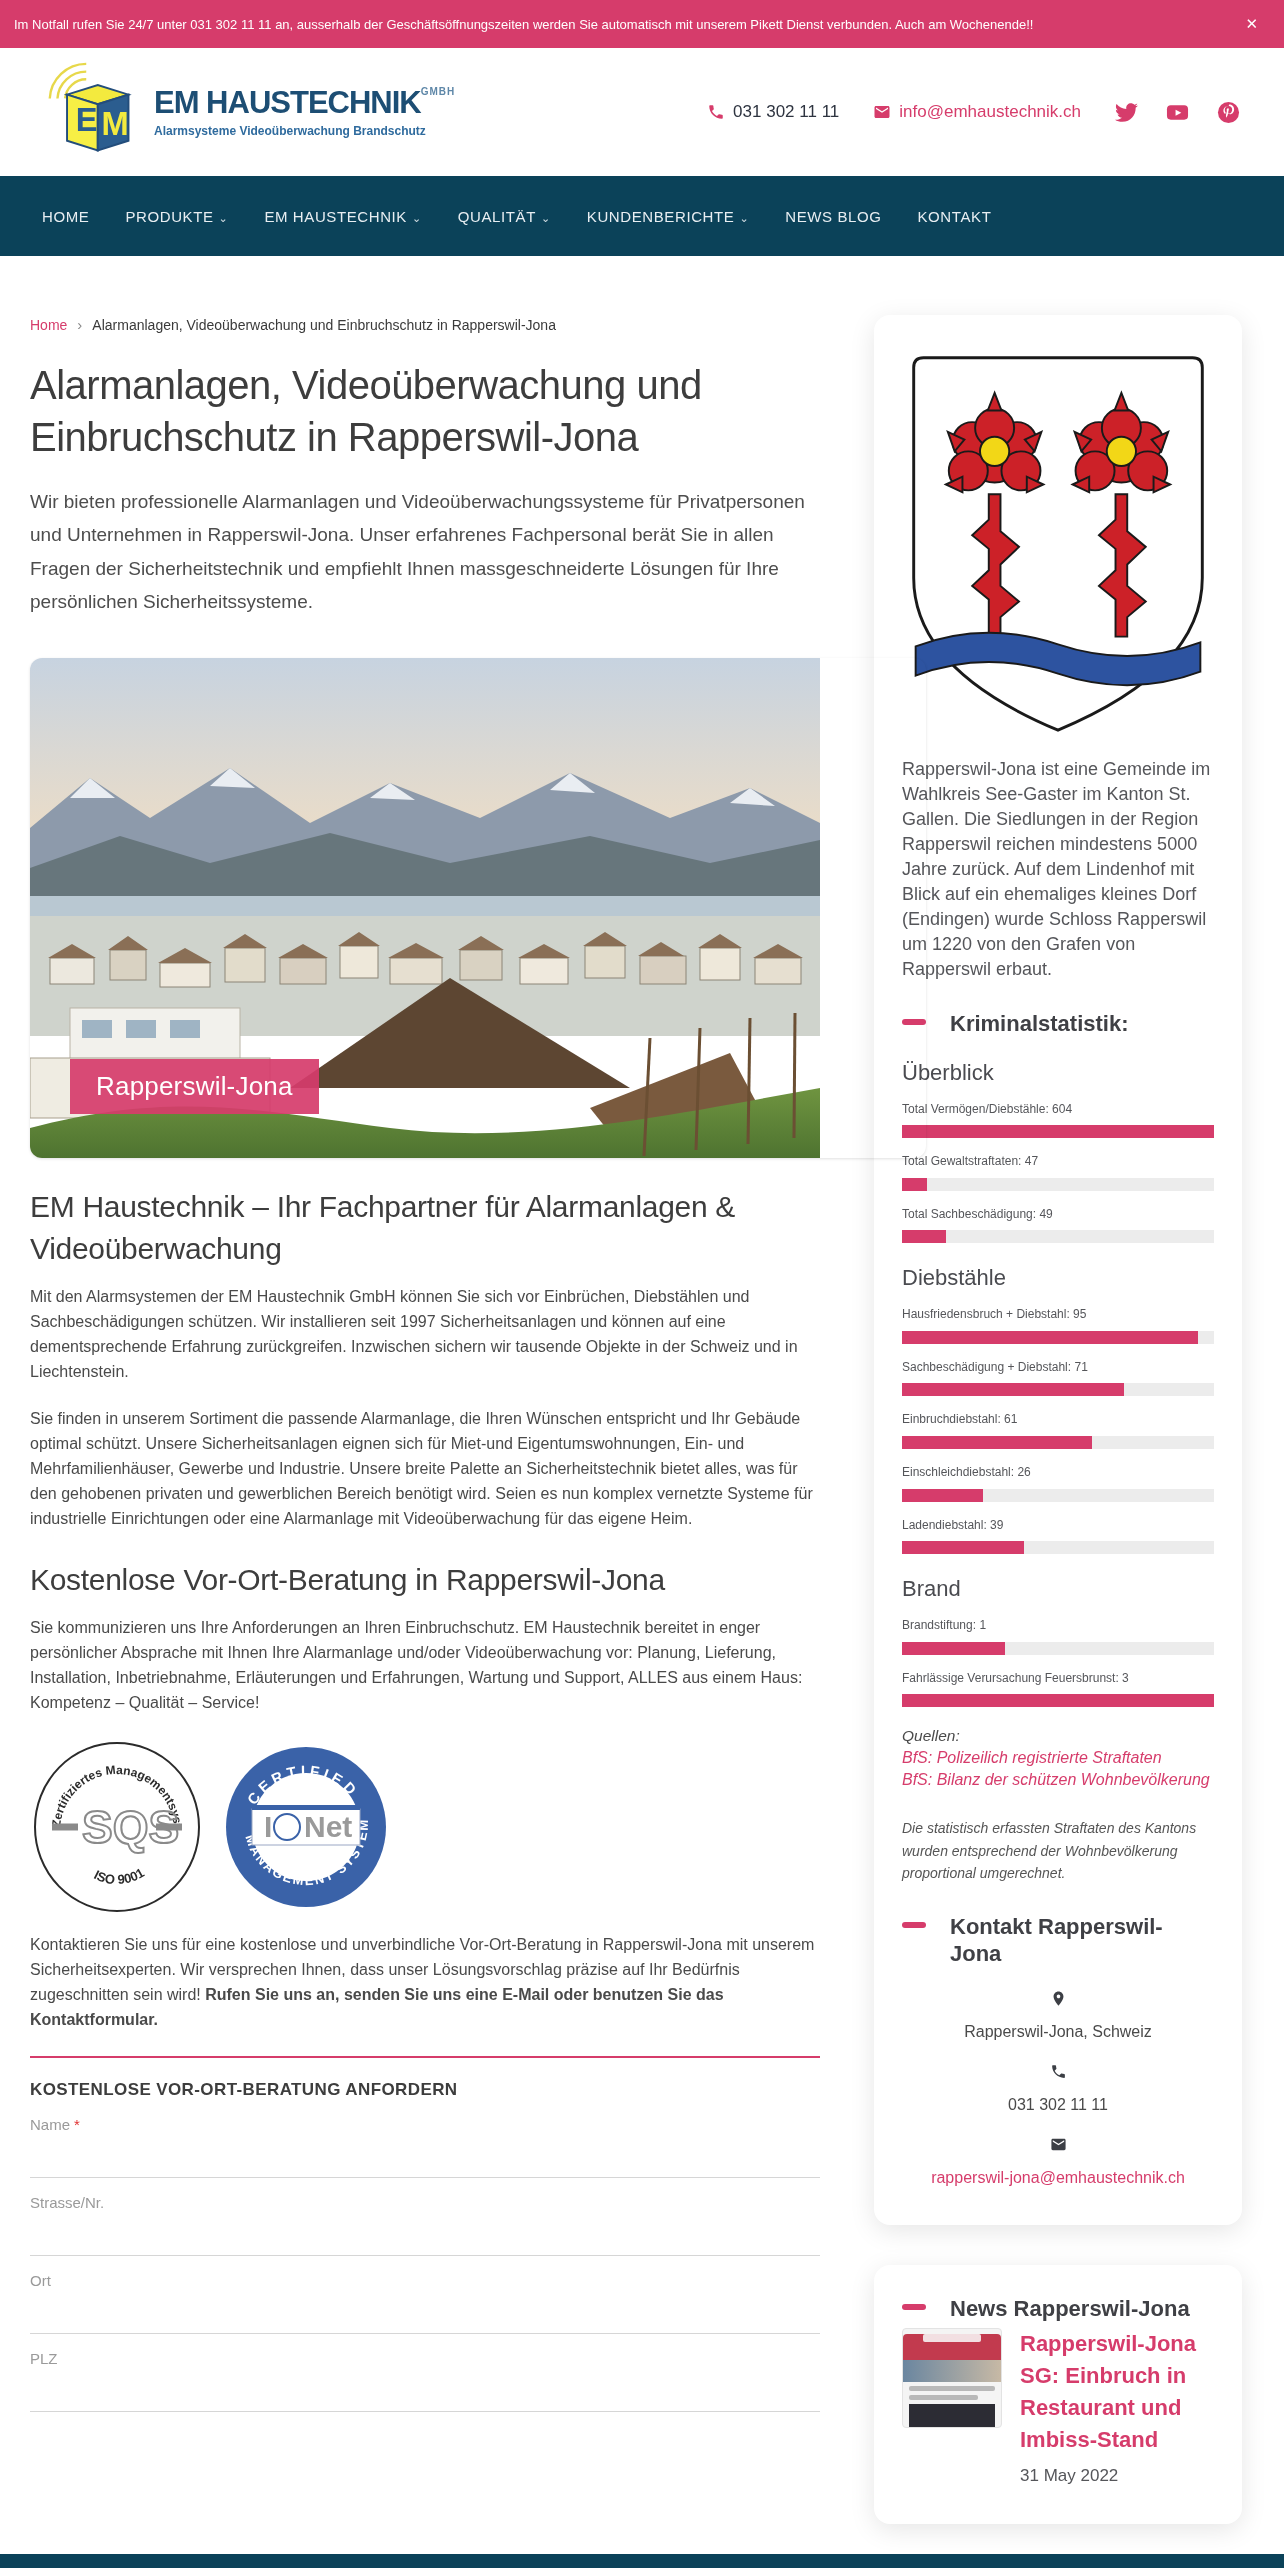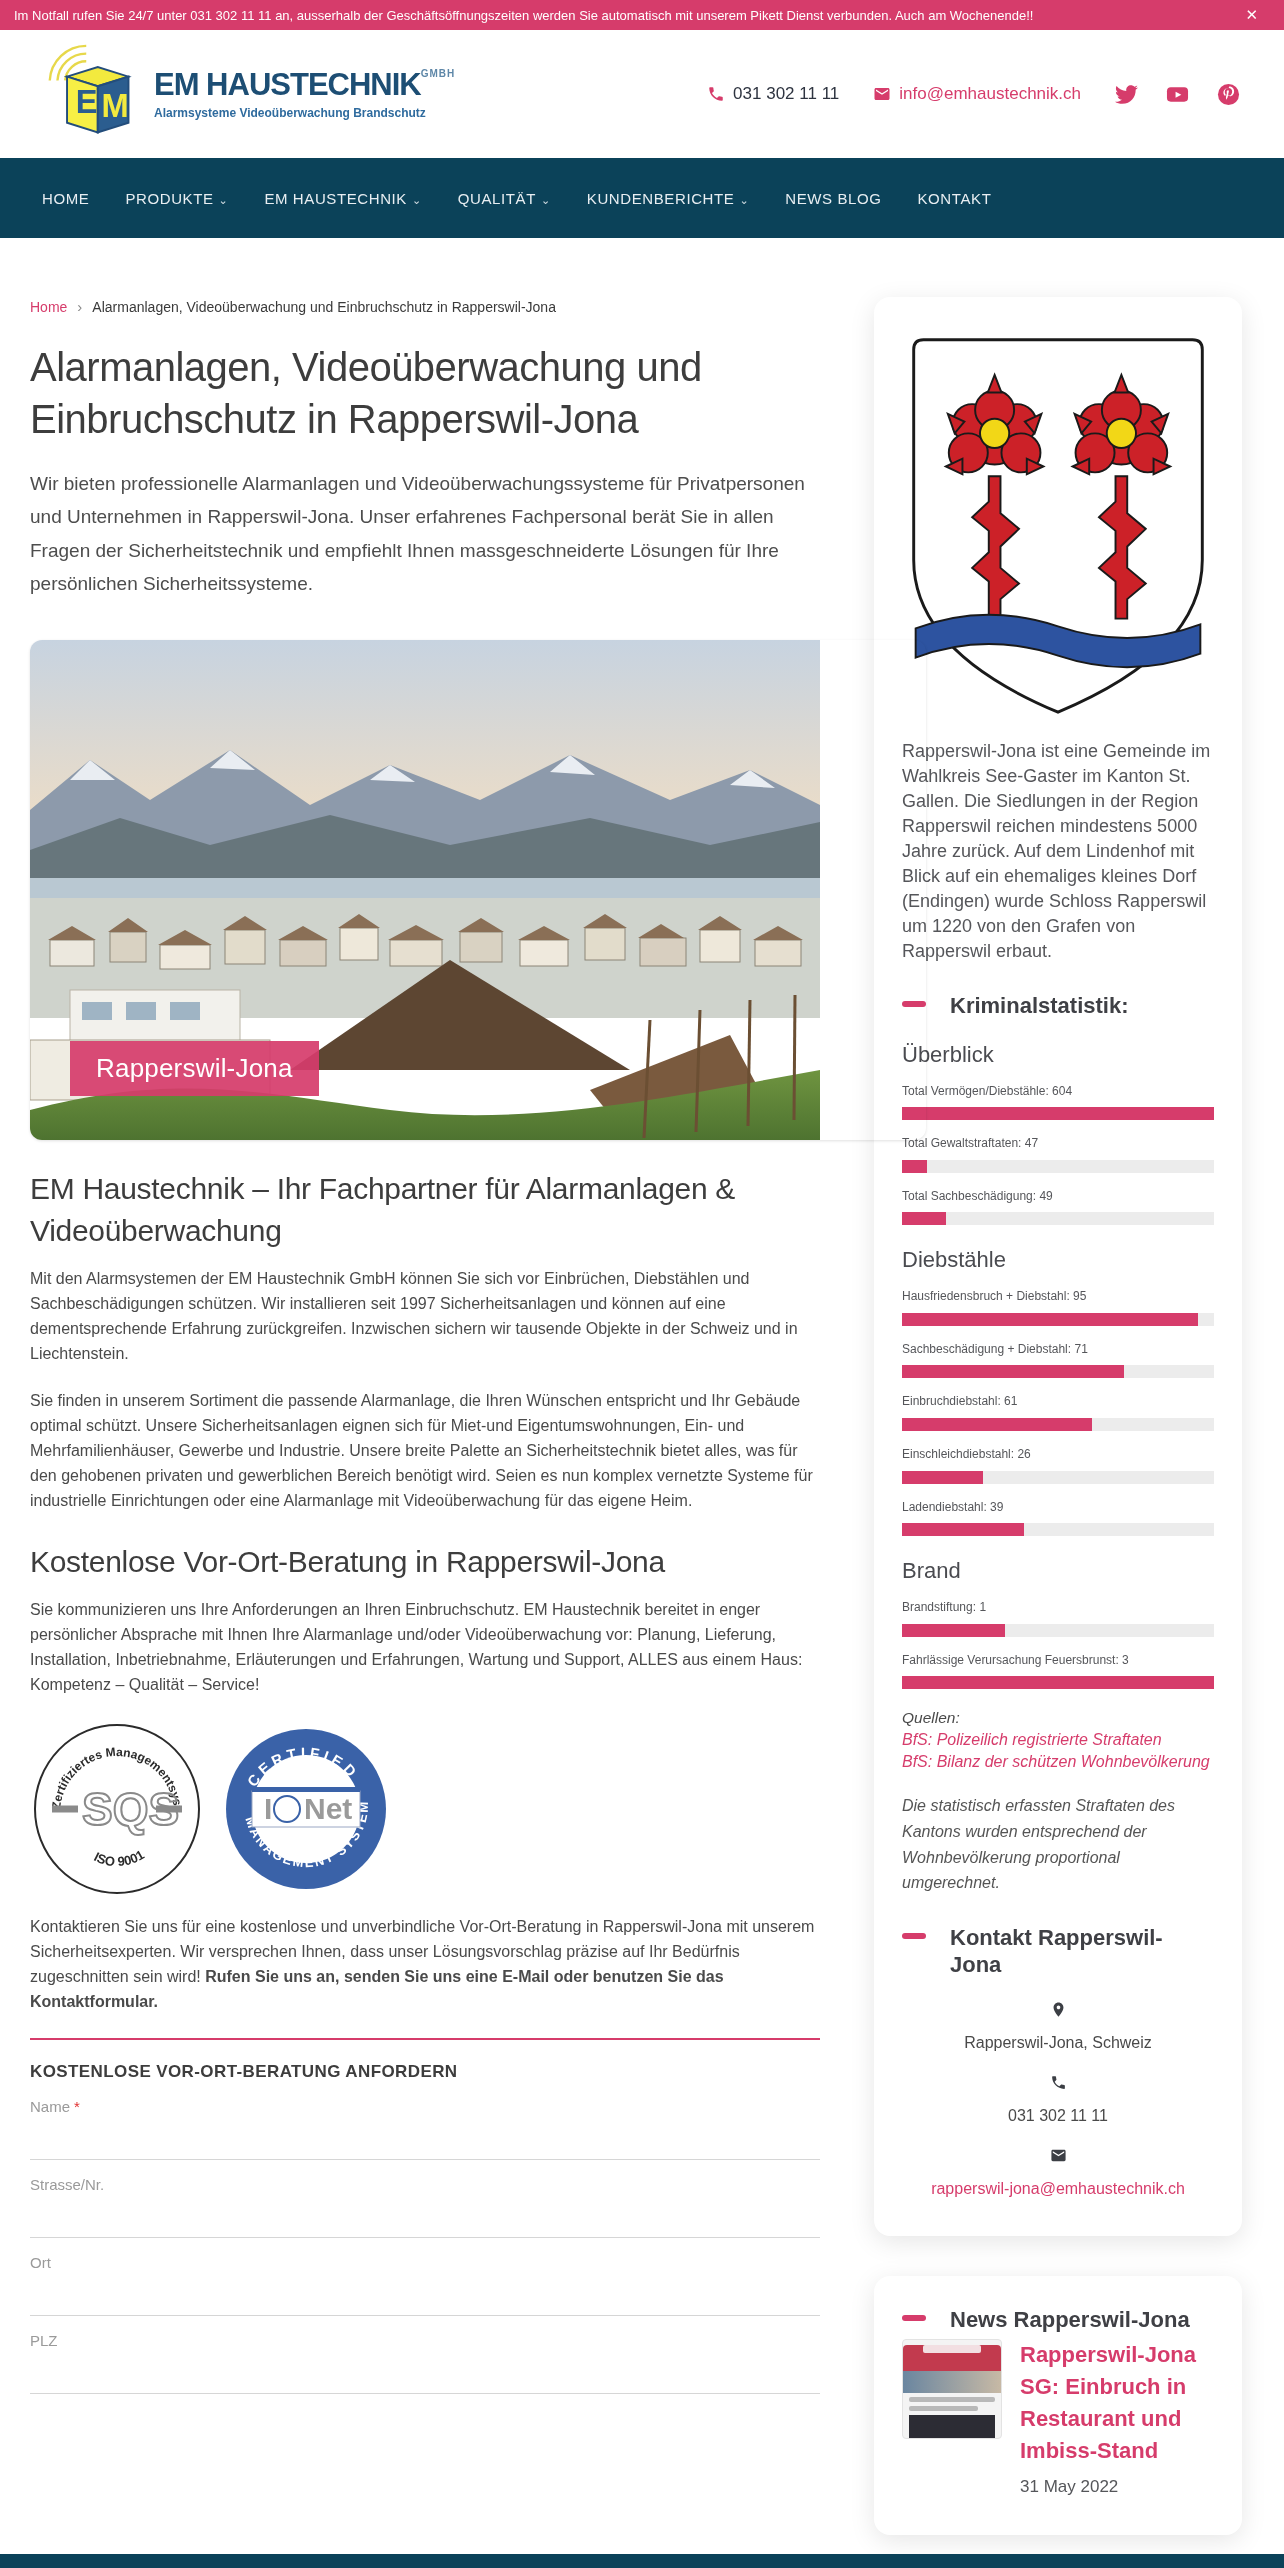--- a/index.html
+++ b/index.html
@@ -6,21 +6,21 @@
     --accent:#d63c6b; --nav:#0b4259; --ink:#3d3d3d; --body:#4b4b4b;
     --muted:#8a8a8a; --track:#ececec; --side-ink:#55565a;
   }
   *{margin:0;padding:0;box-sizing:border-box;}
   html,body{width:1284px;}
   body{
     height:2568px; overflow:hidden; position:relative; background:#fff;
     font-family:"Liberation Sans","DejaVu Sans",sans-serif; color:var(--body);
   }
   
-  .topbar{background:var(--accent); color:#fff; height:30px; display:flex; align-items:center;
+  .topbar{background:var(--accent); color:#fff; height:48px; display:flex; align-items:center;
     padding:0 14px; font-size:13px;gap:32px;}
   .topbar .msg{flex:1;}
   .topbar .close{color:#fff; font-size:15px; cursor:pointer; padding:0 12px; font-weight:bold;}
   
   .header{background:#fff; height:128px; display:flex; align-items:center; padding:0 44px;}
   .logo{display:flex; align-items:center; gap:14px;}
   .logo-text .big{font-size:31px; font-weight:bold; color:#1d4e74; letter-spacing:-1px; line-height:1;}
   .logo-text .big .gmbh{font-size:10px; letter-spacing:1px; color:#5e87a8; vertical-align:top;}
   .logo-text .tag{font-size:12px; font-weight:bold; color:#2f6b9e; margin-top:6px;}
   .header-right{margin-left:auto; display:flex; align-items:center; gap:34px;}
@@ -66,21 +66,21 @@
   .side-about{margin-top:16px; font-size:18px; line-height:25px; color:var(--side-ink);}
   .side-h2{margin-top:28px; display:flex; gap:24px; font-size:22px; font-weight:bold; color:#3f4045; line-height:1.25;}
   .side-h2 .dash{flex:0 0 auto; width:24px; height:6px; border-radius:3px; background:var(--accent); margin-top:9px;}
   .group-title{margin-top:22px; font-size:22px; color:#4a4b50; font-weight:500;}
   .stat{margin-top:16px;}
   .stat-label{font-size:12px; color:#55565a; line-height:1.3;}
   .bar{margin-top:8px; height:13px; background:var(--track);}
   .bar-fill{height:100%; background:var(--accent);}
   .sources{margin-top:20px; font-style:italic; font-size:15.5px; color:#4a4a4a;}
   .sources a{display:block; color:var(--accent); text-decoration:none; margin-top:4px; font-size:16px;}
-  .side-note{margin-top:22px; font-style:italic; font-size:16px; line-height:1.6; color:#555;}
+  .side-note{margin-top:28px; font-style:italic; font-size:14px; line-height:1.6; color:#555;}
   .contact-rows{margin-top:22px;}
   .crow{display:flex; align-items:center; gap:16px; margin-top:22px; font-size:16px; color:#4a4a4a;flex-direction:column;}
   .crow svg{width:17px;height:17px;fill:#3c3f45; flex:0 0 auto;}
   .crow a{color:var(--accent); text-decoration:none;}
   
   .news-item{display:flex; gap:18px; margin-top:6px;}
   .news-thumb{width:100px; height:100px; border-radius:4px; overflow:hidden; flex:0 0 auto; border:1px solid #e3e3e3;
     background:#f4f4f4; position:relative; cursor:pointer;}
   .nt-top{height:26px; background:#c23a4e; border-radius:4px 4px 0 0;}
   .nt-top::after{content:""; display:block; width:60%; height:8px; background:#f2dfe2; margin:5px auto 0; border-radius:2px;}

